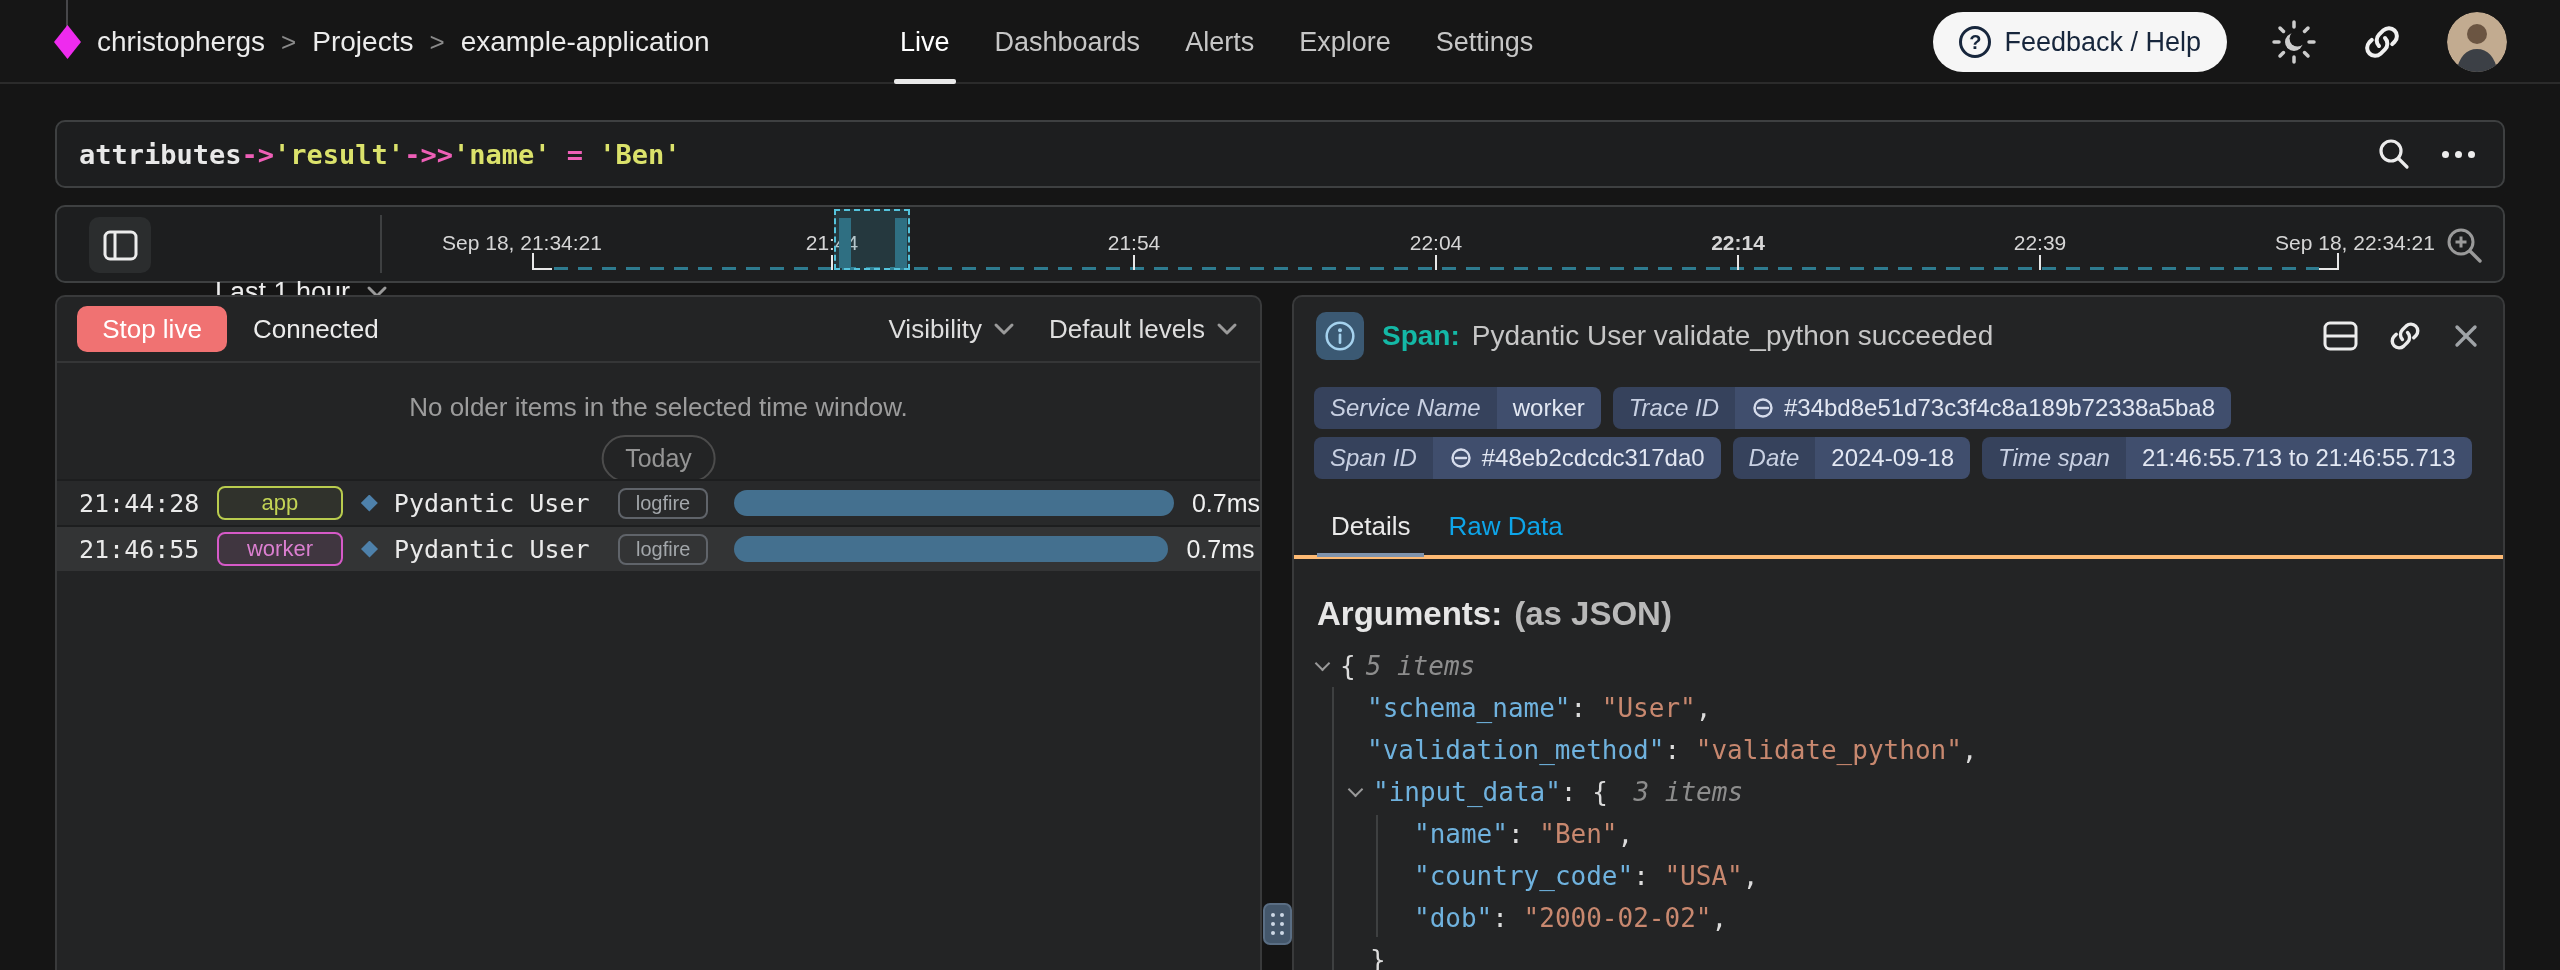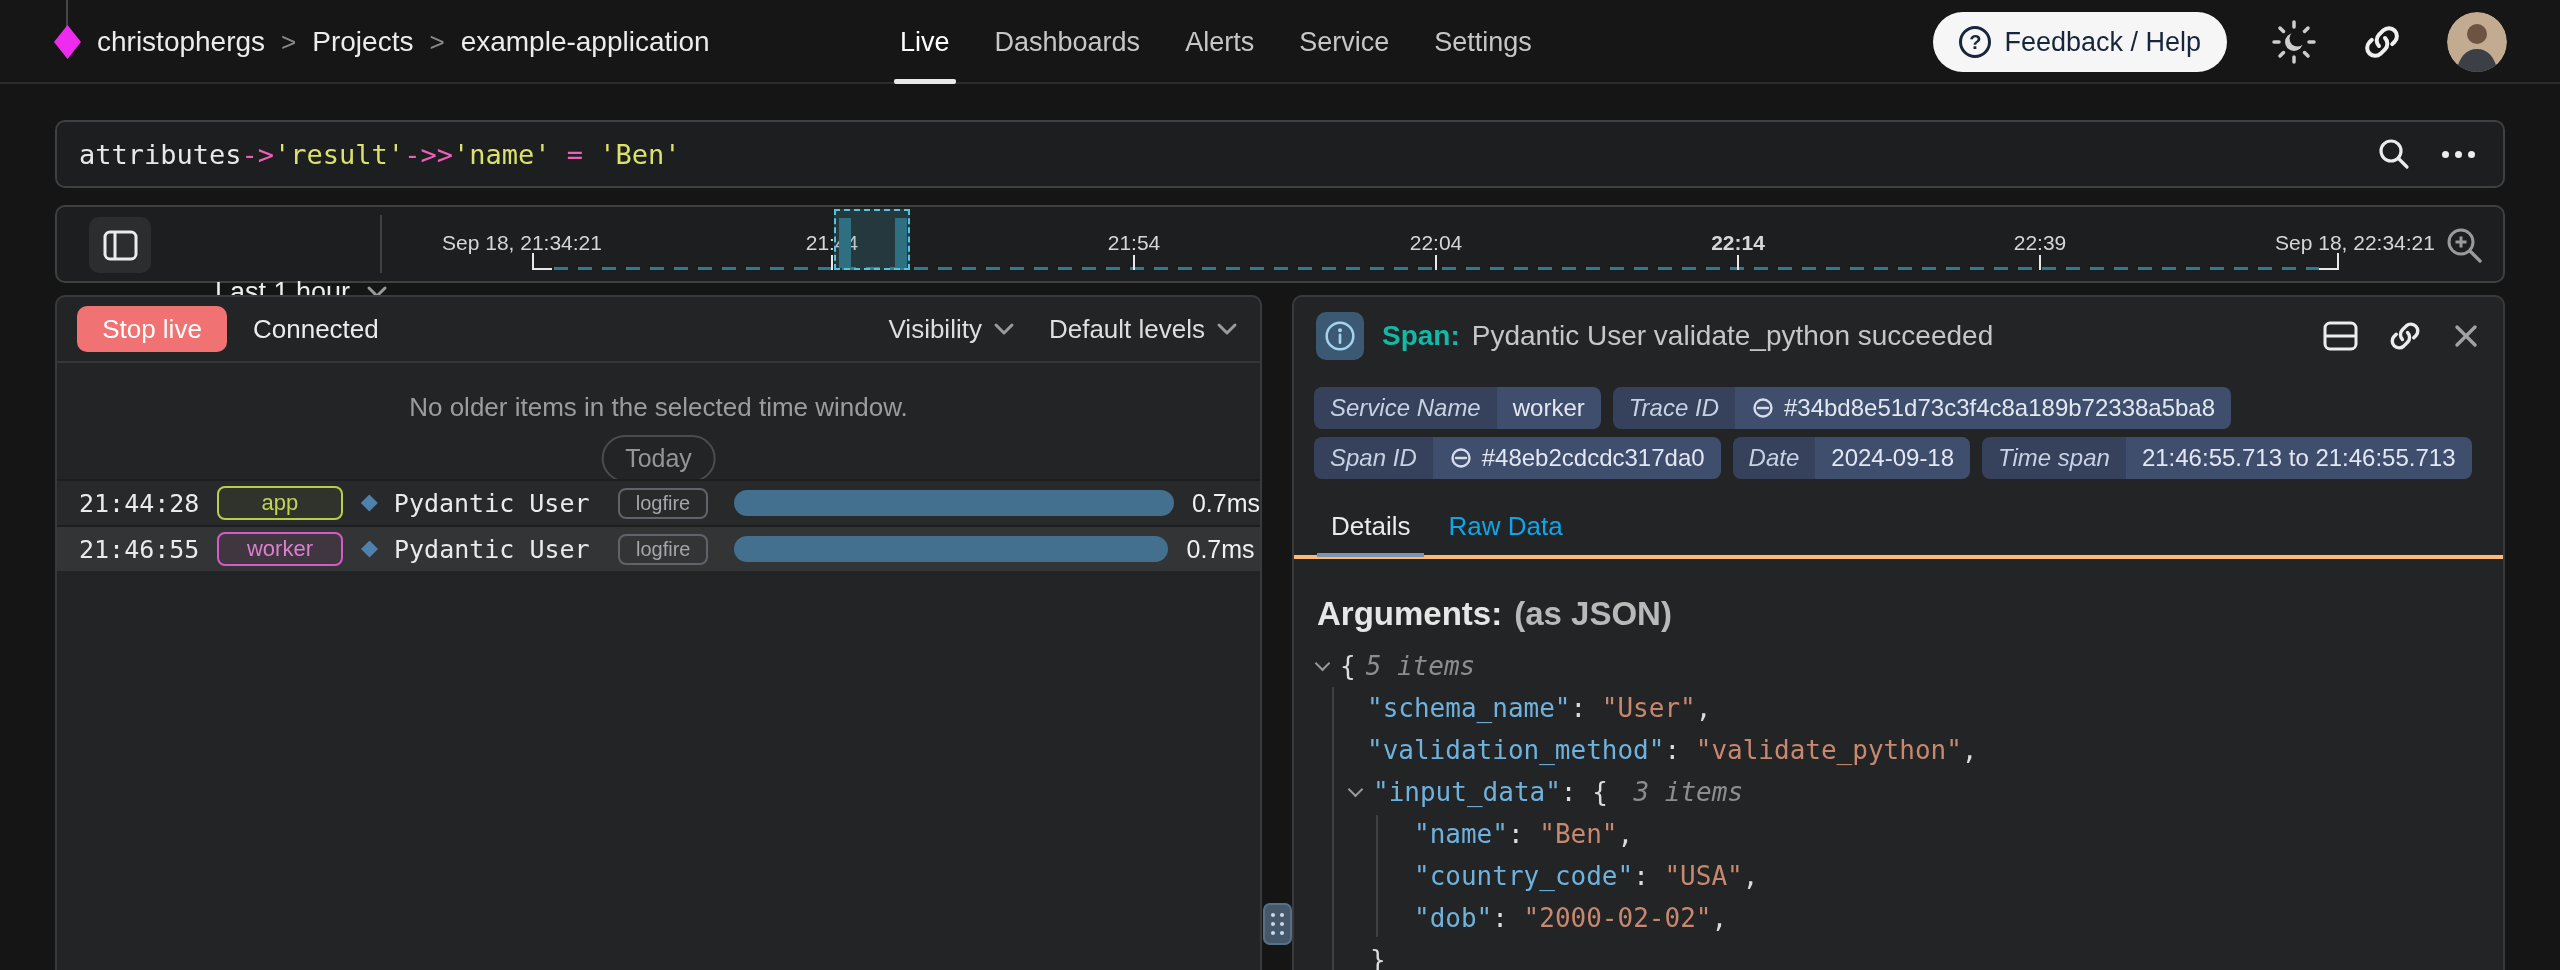--- a/index.html
+++ b/index.html
@@ -22,21 +22,21 @@
   .nav-tab.active { color:#ffffff; }
   .nav-tab.active::after { content:""; position:absolute; bottom:0; left:50%; transform:translateX(-50%); width:62px; height:5px; background:#e9e9e9; border-radius:2px; }
   .nav-right { position:absolute; right:53px; top:0; height:84px; display:flex; align-items:center; gap:44px; }
   .feedback-btn { height:60px; border-radius:32px; background:#f6f6f6; color:#17263c; font-size:27px; display:flex; align-items:center; gap:13px; padding:0 26px; cursor:pointer; }
   .q-circle { width:32px; height:32px; border:3px solid #17263c; border-radius:50%; display:flex; align-items:center; justify-content:center; font-size:20px; font-weight:bold; }
   .icon-btn { display:flex; align-items:center; justify-content:center; cursor:pointer; }
   .avatar { width:60px; height:60px; border-radius:50%; overflow:hidden; }
 
   
   .query-bar { position:absolute; left:55px; top:120px; width:2450px; height:68px; background:#1d1e1f; border:2px solid #3e4041; border-radius:10px; display:flex; align-items:center; }
-  .query-text { margin-left:22px; font-size:27px; }
+  .query-text { margin-left:22px; font-size:27px;font-weight:bold; }
   .qpart { white-space:pre; }
   .q-ident { color:#e8e8e8; }
   .q-op { color:#ee5fb7; }
   .q-str { color:#dbe26b; }
   .qb-icons { position:absolute; right:28px; display:flex; align-items:center; gap:30px; }
   .dots { display:flex; gap:6px; }
   .dots i { width:7px; height:7px; border-radius:50%; background:#ececec; }
 
   
   .timeline { position:absolute; left:55px; top:205px; width:2450px; height:78px; background:#1d1e1f; border:2px solid #3e4041; border-radius:10px; }
@@ -123,21 +123,21 @@
       <span>christophergs</span>
       <span class="crumb-sep">&gt;</span>
       <span>Projects</span>
       <span class="crumb-sep">&gt;</span>
       <span>example-application</span>
     </div>
     <div class="nav-tabs">
       <div class="nav-tab active">Live</div>
       <div class="nav-tab">Dashboards</div>
       <div class="nav-tab">Alerts</div>
-      <div class="nav-tab">Service</div>
+      <div class="nav-tab">Explore</div>
       <div class="nav-tab">Settings</div>
     </div>
     <div class="nav-right">
       <div class="feedback-btn">
         <span class="q-circle">?</span>
         <span>Feedback / Help</span>
       </div>
       <div class="icon-btn">
         <svg width="46" height="46" viewBox="0 0 46 46">
           <g stroke="#cdcdcd" stroke-width="3.5" stroke-linecap="round">

